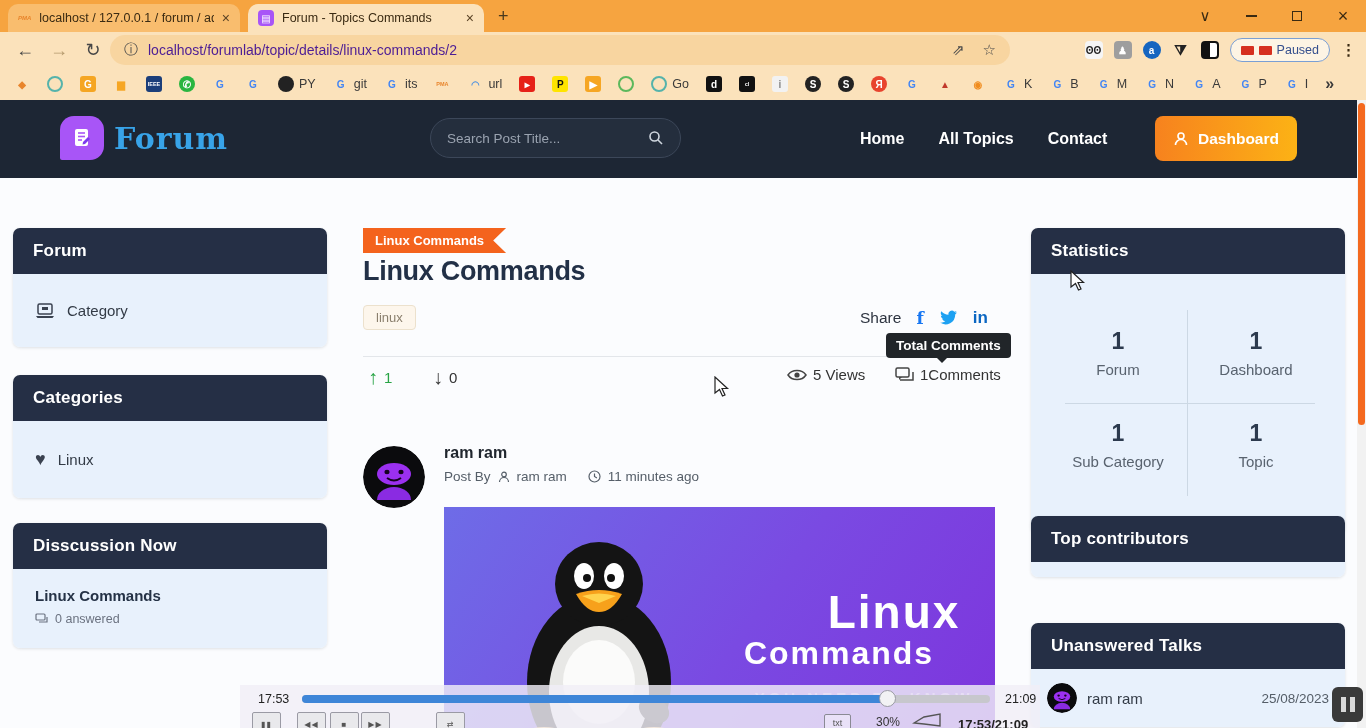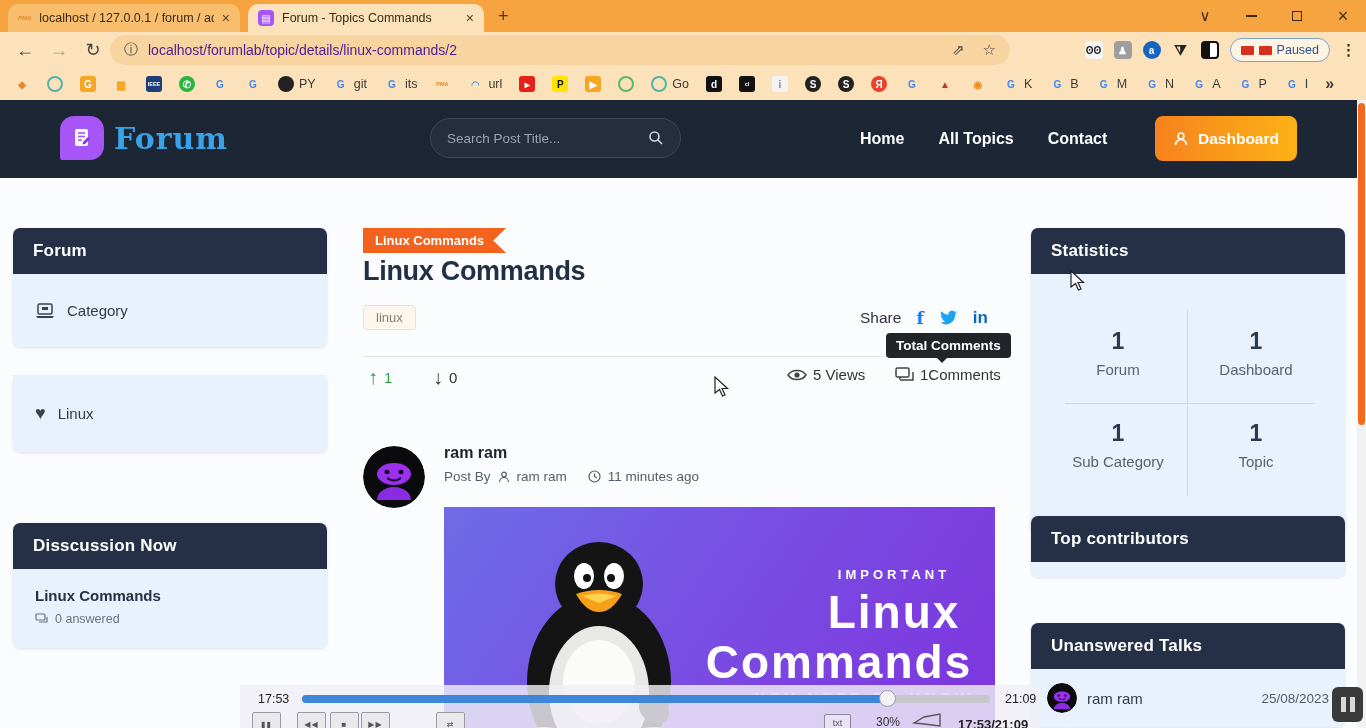--- a/index.html
+++ b/index.html
@@ -69,21 +69,21 @@
   #tooltip .caret { position:absolute; left:50px; bottom:-5px; width:0; height:0; border-left:6px solid transparent; border-right:6px solid transparent; border-top:6px solid #212529; }
   #vote-row { position:absolute; left:363px; top:366px; width:632px; height:30px; }
   .vr { position:absolute; display:flex; align-items:center; gap:6px; font-size:15px; color:#333; }
   #author-avatar { position:absolute; left:363px; top:446px; width:62px; height:62px; border-radius:50%; overflow:hidden; }
   #author-name { position:absolute; left:444px; top:444px; font-size:16px; font-weight:bold; color:#20262e; }
   #author-meta { position:absolute; left:444px; top:469px; display:flex; align-items:center; gap:7px; font-size:13.5px; color:#555e68; }
 
   #post-image { position:absolute; left:444px; top:507px; width:551px; height:221px; background:linear-gradient(125deg,#6e6ce7 0%,#7a4ae2 55%,#7d35dd 100%); overflow:hidden; }
   #img-kicker { position:absolute; left:300px; top:60px; width:300px; text-align:center; color:#fff; font-size:13px; font-weight:bold; letter-spacing:4px; }
   #img-line1 { position:absolute; left:300px; top:78px; width:300px; text-align:center; color:#fff; font-size:46px; font-weight:bold; letter-spacing:2px; }
-  #img-line2 { position:absolute; left:230px; top:128px; width:330px; text-align:center; color:#fff; font-size:46px; font-weight:bold; letter-spacing:2px; }
+  #img-line2 { position:absolute; left:230px; top:128px; width:330px; text-align:center; color:#fff; font-size:32px; font-weight:bold; letter-spacing:2px; }
   #img-caption { position:absolute; left:290px; top:182px; width:260px; text-align:center; color:rgba(255,255,255,.45); font-size:15px; font-weight:bold; letter-spacing:4px; }
   #tux { position:absolute; left:60px; top:25px; }
 
   
   #stats-grid { position:relative; height:212px; }
   .stat { position:absolute; width:140px; text-align:center; }
   .stat .v { font-size:23px; font-weight:bold; color:#2c3a4e; }
   .stat .l { font-size:15px; color:#59636f; margin-top:6px; }
   #stats-grid .vline { position:absolute; left:156px; top:12px; width:1px; height:186px; background:#ccd8e4; }
   #stats-grid .hline { position:absolute; left:34px; top:105px; width:250px; height:1px; background:#ccd8e4; }
@@ -327,20 +327,21 @@
             <rect x="3" y="1" width="14" height="10" rx="1.5" fill="none" stroke="#3a4250" stroke-width="1.5"></rect>
             <rect x="7" y="4" width="6" height="3" fill="#3a4250"></rect>
             <path d="M1 13 h18 l-1.5 2 h-15z" fill="#3a4250"></path>
           </svg>
         <span>Category</span>
       </div>
     </div>
   </div>
 
   <div class="card" style="left:13px; top:375px;">
+    <div class="card-h">Categories</div>
     <div class="card-b" style="padding:28px 22px;">
       <div class="sideitem">
         <span style="color:#3a4250;font-size:18px">♥</span>
         <span>Linux</span>
       </div>
     </div>
   </div>
 
   <div class="card" style="left:13px; top:523px;">
     <div class="card-h">Disscussion Now</div>
@@ -436,21 +437,20 @@
       <circle cx="83" cy="46" r="4" fill="#111"></circle>
       <circle cx="107" cy="46" r="4" fill="#111"></circle>
       <path d="M72 62 q23 -8 46 0 q-10 18 -23 18 q-13 0 -23 -18z" fill="#f7a11b"></path>
       <path d="M78 64 q17 -5 34 0 l-17 7z" fill="#ffd34d"></path>
       <ellipse cx="95" cy="160" rx="50" ry="66" fill="#e8e8e6"></ellipse>
       <ellipse cx="95" cy="150" rx="36" ry="42" fill="#fbfbfa"></ellipse>
       <ellipse cx="40" cy="215" rx="34" ry="20" fill="#f7c46a"></ellipse>
       <ellipse cx="150" cy="215" rx="34" ry="20" fill="#f7c46a"></ellipse>
       <ellipse cx="150" cy="178" rx="16" ry="12" fill="#222" transform="rotate(30 150 178)"></ellipse>
     </svg>
-    <div id="img-kicker">IMPORTANT</div>
     <div id="img-line1">Linux</div>
     <div id="img-line2">Commands</div>
     <div id="img-caption">YOU NEED TO KNOW</div>
   </div>
 
   <div class="card" style="left:1031px; top:228px;">
     <div class="card-h">Statistics</div>
     <div class="card-b" style="padding:24px 0 24px;">
       <div id="stats-grid">
         <div class="vline"></div>

